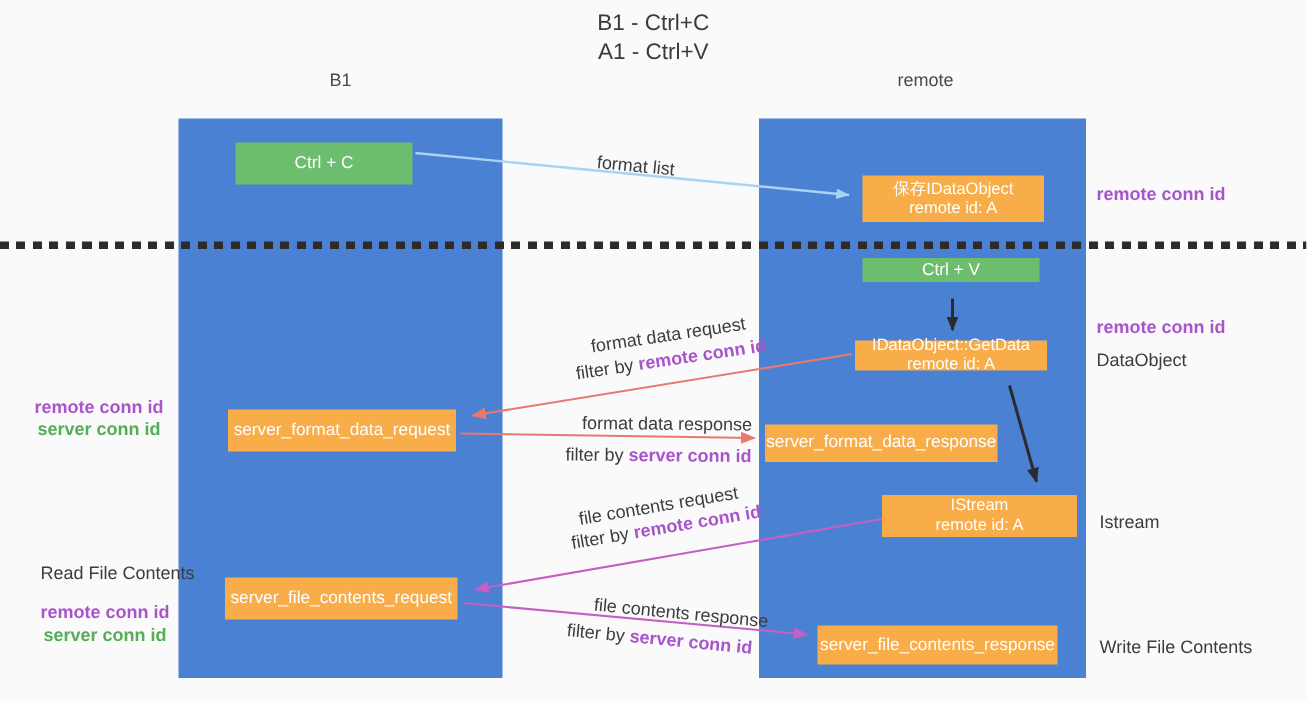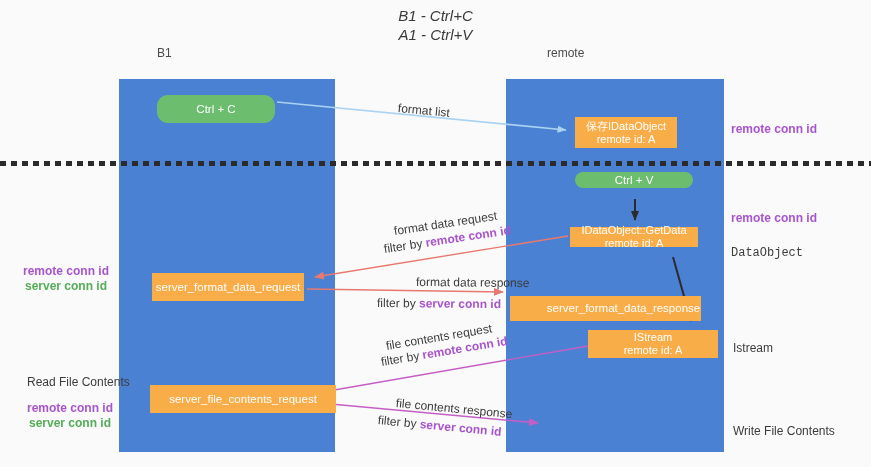--- a/index.html
+++ b/index.html
@@ -6,74 +6,74 @@
     --lane:#4b81d3; --green-box:#6cbe6e; --orange-box:#f9ad49;
     --purple-text:#a855cc; --green-text:#53ae57;
     --arrow-blue:#a9d3f2; --arrow-red:#e8796f; --arrow-magenta:#c55fc5; --arrow-black:#2b2b2b;
     --ink:#3c3c3c;
   }
   html,body{margin:0;padding:0;}
   body{font-family:"Liberation Sans","DejaVu Sans",sans-serif;background:#fff;}
   .stage{position:relative;width:871px;height:467px;background:#fafafa;overflow:hidden;}
 
   .title{position:absolute;left:0;top:6px;width:871px;text-align:center;
-         font-size:15px;line-height:19px;color:#3b3b3b;font-style:italic;}
+         font-size:15px;line-height:19px;color:#3b3b3b;}
 
-  .lane-header{position:absolute;width:140px;text-align:left;font-size:12px;
+  .lane-header{position:absolute;width:140px;text-align:center;font-size:12px;
                line-height:14px;color:#4a4a4a;}
   #lh-left{left:157px;top:46px;}
   #lh-right{left:547px;top:46px;}
 
   .lane{position:absolute;top:79px;height:373px;background:var(--lane);}
   #lane-left{left:119px;width:216px;}
   #lane-right{left:506px;width:218px;}
 
   .divider{position:absolute;left:0;top:161px;width:871px;height:5px;
            background:repeating-linear-gradient(90deg,var(--arrow-black) 0 6px,transparent 6px 11px);}
 
   svg.arrows{position:absolute;left:0;top:0;}
   .st-blue{stroke:var(--arrow-blue);} .fl-blue{fill:var(--arrow-blue);}
   .st-black{stroke:var(--arrow-black);} .fl-black{fill:var(--arrow-black);}
   .st-red{stroke:var(--arrow-red);} .fl-red{fill:var(--arrow-red);}
   .st-mag{stroke:var(--arrow-magenta);} .fl-mag{fill:var(--arrow-magenta);}
   svg.arrows line{fill:none;}
 
   .node{position:absolute;color:#fff;text-align:center;font-size:11.5px;
         display:flex;flex-direction:column;justify-content:center;line-height:13px;}
-  .node.green{background:var(--green-box);border-radius:11px;}
+  .node.green{background:var(--green-box);}
   .node.orange{background:var(--orange-box);}
   #n-ctrl-c{left:157px;top:95px;width:118px;height:28px;}
-  #n-save-dobj{left:575px;top:117px;width:102px;height:31px;font-size:11px;}
+  #n-save-dobj{left:575px;top:117px;width:121px;height:31px;font-size:11px;}
   #n-ctrl-v{left:575px;top:172px;width:118px;height:16px;}
   #n-getdata{left:570px;top:227px;width:128px;height:20px;font-size:11px;}
   #n-fmt-req{left:152px;top:273px;width:152px;height:28px;}
-  #n-fmt-resp{left:510px;top:296px;width:155px;height:25px;padding-left:36px;}
+  #n-fmt-resp{left:510px;top:283px;width:155px;height:25px;}
   #n-istream{left:588px;top:330px;width:130px;height:28px;font-size:11px;}
-  #n-file-req{left:150px;top:385px;width:186px;height:28px;}
+  #n-file-req{left:150px;top:385px;width:155px;height:28px;}
   #n-file-resp{left:545px;top:417px;width:160px;height:26px;}
 
   .edge-label{position:absolute;font-size:12px;color:var(--ink);white-space:nowrap;
               transform-origin:left center;}
   #el-format-list{left:398px;top:101px;transform:rotate(5.5deg);}
   #el-fdr{left:394px;top:224px;transform:rotate(-8.5deg);}
   #el-fdr-f{left:384px;top:242px;transform:rotate(-8.5deg);}
-  #el-fds{left:388px;top:275px;transform:rotate(0.5deg);margin-left:28px;}
+  #el-fds{left:388px;top:275px;transform:rotate(0.5deg);}
   #el-fds-f{left:377px;top:296px;transform:rotate(0.5deg);}
   #el-fcr{left:386px;top:339px;transform:rotate(-9.5deg);}
   #el-fcr-f{left:381px;top:355px;transform:rotate(-9.5deg);}
   #el-fcs{left:396px;top:396px;transform:rotate(5.5deg);}
   #el-fcs-f{left:378px;top:413px;transform:rotate(5.5deg);}
   .hl-purple{color:var(--purple-text);font-weight:bold;}
   .hl-green{color:var(--green-text);font-weight:bold;}
 
   .side-label{position:absolute;font-size:12px;color:var(--ink);white-space:nowrap;}
   .side-label.purple{color:var(--purple-text);font-weight:bold;}
   #sl-r1{left:731px;top:122px;}
   #sl-r2{left:731px;top:211px;}
-  #sl-r3{left:731px;top:246px;font-family:Liberation Mono, monospace;}
+  #sl-r3{left:731px;top:233px;}
   #sl-r4{left:733px;top:341px;}
   #sl-r5{left:733px;top:424px;text-align:center;}
   .left-pair{position:absolute;width:96px;text-align:center;line-height:15px;font-size:12px;}
   #lp-1{left:18px;top:264px;}
   #sl-read{left:27px;top:375px;}
   #lp-2{left:22px;top:401px;}
 </style>
 </head>
 <body>
 
@@ -140,20 +140,23 @@
   <div class="node orange" id="n-fmt-resp">
     <span>server_format_data_response</span>
   </div>
   <div class="node orange" id="n-istream">
     <span>IStream</span>
     <span>remote id: A</span>
   </div>
   <div class="node orange" id="n-file-req">
     <span>server_file_contents_request</span>
   </div>
+  <div class="node orange" id="n-file-resp">
+    <span>server_file_contents_response</span>
+  </div>
 
   <div class="edge-label" id="el-format-list">format list</div>
   <div class="edge-label" id="el-fdr">format data request</div>
   <div class="edge-label" id="el-fdr-f">
     <span>filter by </span><span class="hl-purple">remote conn id</span>
   </div>
   <div class="edge-label" id="el-fds">format data response</div>
   <div class="edge-label" id="el-fds-f">
     <span>filter by </span><span class="hl-purple">server conn id</span>
   </div>

